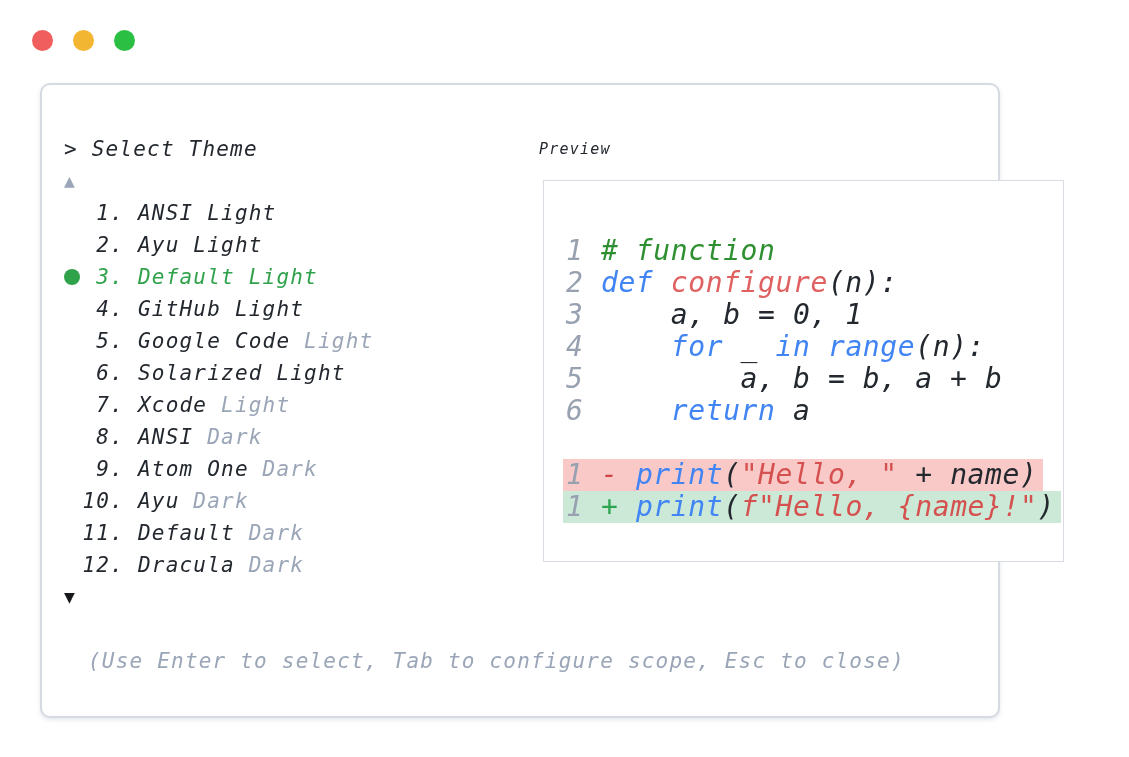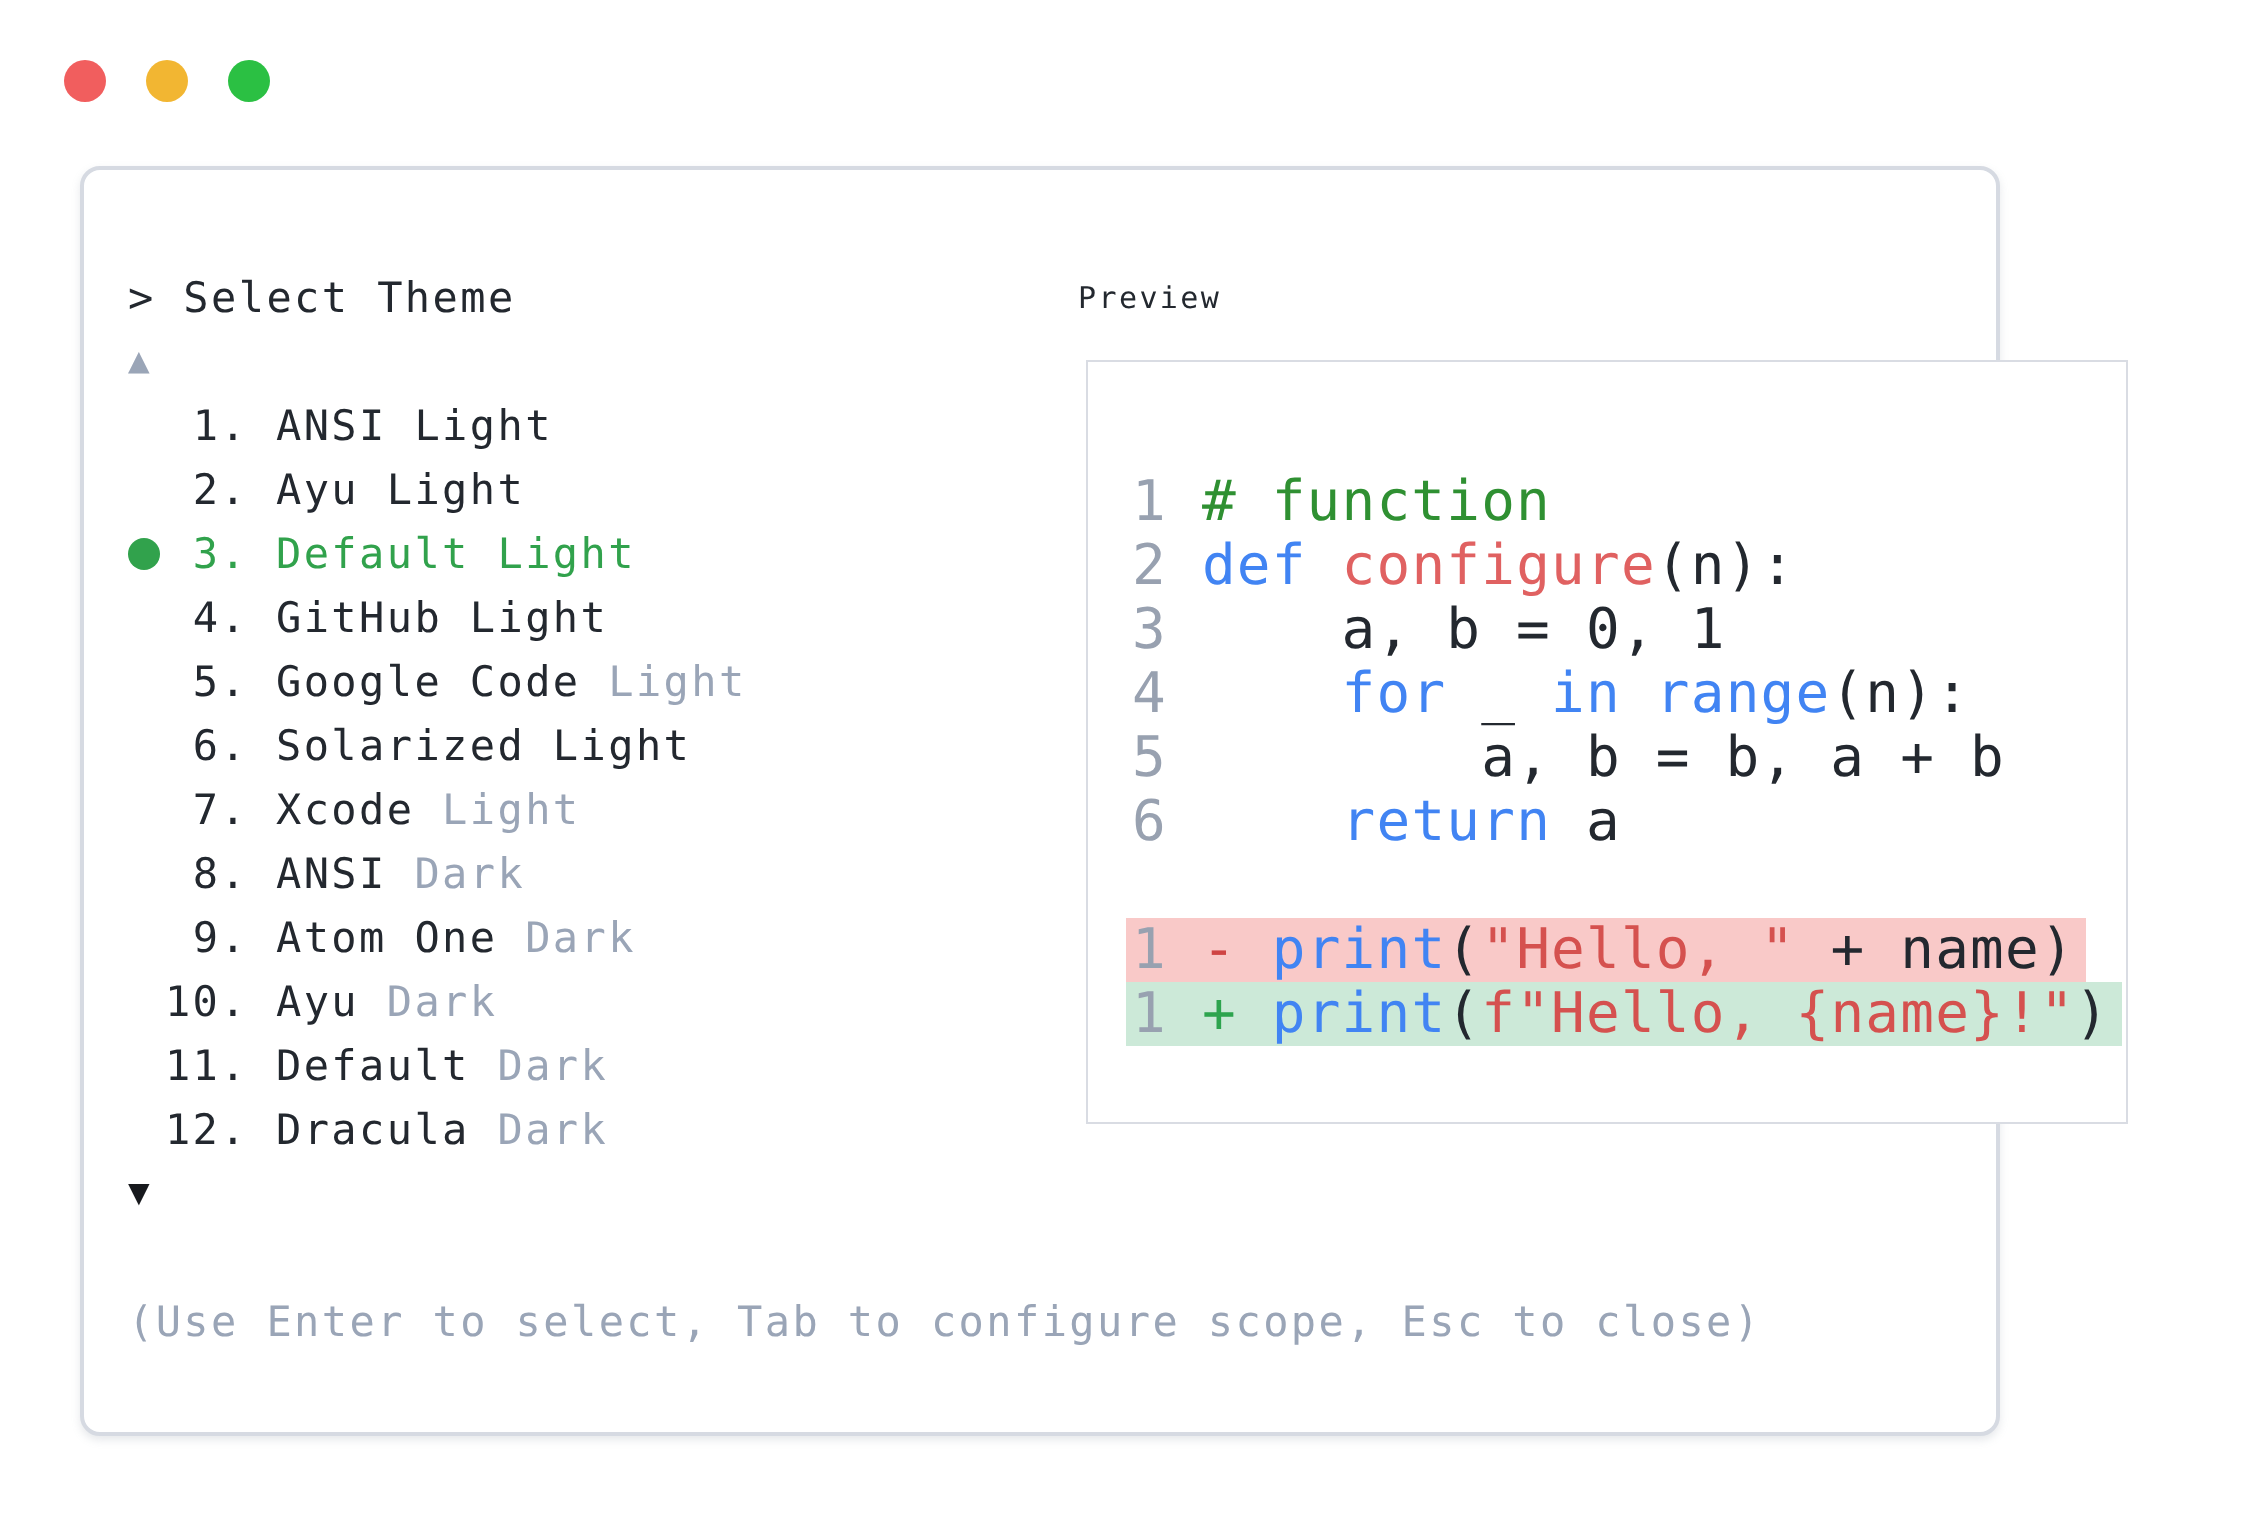--- a/index.html
+++ b/index.html
@@ -13,37 +13,37 @@
   html,body{width:1129px; height:757px; background:#ffffff; overflow:hidden;
     font-family:"DejaVu Sans Mono", monospace; color:var(--dark);}
   .traffic{position:absolute; left:32px; top:30px; display:flex; gap:20px;}
   .light{width:21px; height:21px; border-radius:50%;}
   .light.red{background:var(--tl-red);}
   .light.yellow{background:var(--tl-yellow);}
   .light.green{background:var(--tl-green);}
 
   .panel{position:absolute; left:40px; top:83px; width:960px; height:635px;
     background:#fff; border:2px solid var(--border); border-radius:10px;
-    box-shadow:0 2px 4px rgba(140,150,165,0.22);}
+    box-shadow:0 2px 4px rgba(140,150,165,0.22);font-style:italic;}
 
   .left-col{position:absolute; left:22px; top:48px; width:470px;
     font-size:21px; letter-spacing:1.2px;}
   .line{height:32px; line-height:32px; white-space:pre;}
   .prompt{color:var(--dark);}
   .scroll-up{color:var(--grey); font-size:18px;}
   .scroll-down{color:#17191d; font-size:18px;}
   .t-row{position:relative; display:flex; height:32px; line-height:32px;}
   .t-num{display:inline-block; width:60px; text-align:right; white-space:pre;}
   .t-name{padding-left:14px; white-space:pre;}
   .t-suffix{color:var(--grey);}
   .t-row.selected .t-num, .t-row.selected .t-name{color:var(--accent);}
   .t-dot{position:absolute; left:0; top:8px; width:16px; height:16px;
     border-radius:50%; background:var(--accent);}
   .spacer{height:32px;}
-  .hint{color:var(--grey); white-space:pre;}
+  .hint{color:var(--grey); white-space:pre;margin-left:24px;}
 
   .preview-label{position:absolute; left:497px; top:48px; height:32px;
     line-height:32px; font-size:15px; letter-spacing:1.2px; color:var(--dark);}
   .preview-box{position:absolute; left:501px; top:95px; width:521px; height:382px;
     background:#fff; border:1.5px solid #d9dce3;}
   .code{position:absolute; left:22px; top:54px; font-size:28px; letter-spacing:0.6px;}
   .code .line{height:32px; line-height:32px; white-space:pre;}
   .hl{display:inline-block; line-height:32px; height:32px;
     padding:0 6px 0 3px; margin-left:-3px; white-space:pre;}
   .hl.removed{background:var(--rm-bg);}

